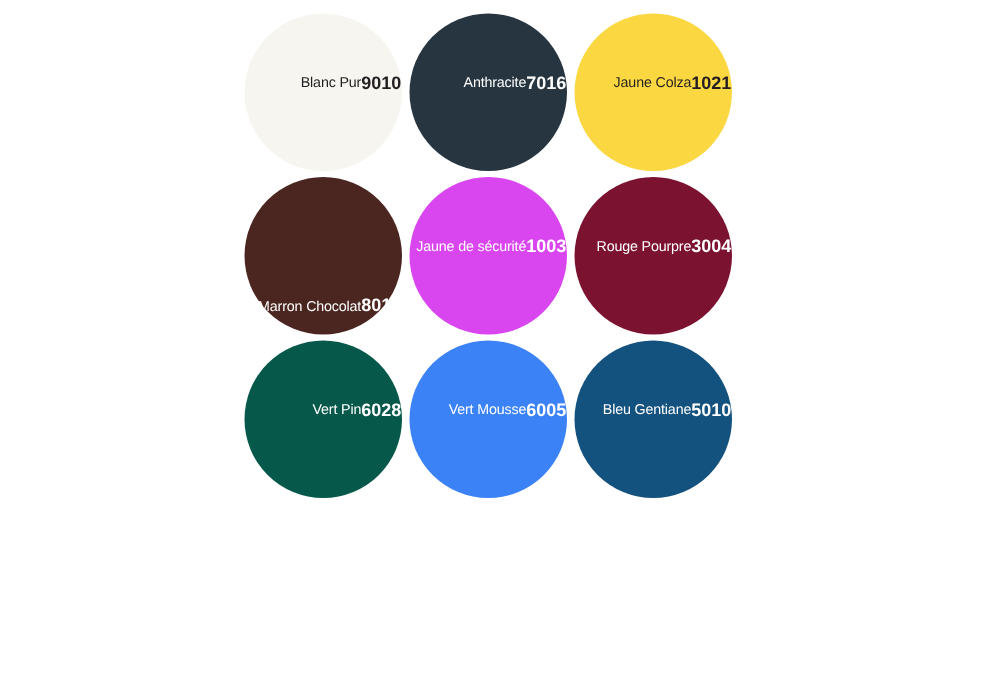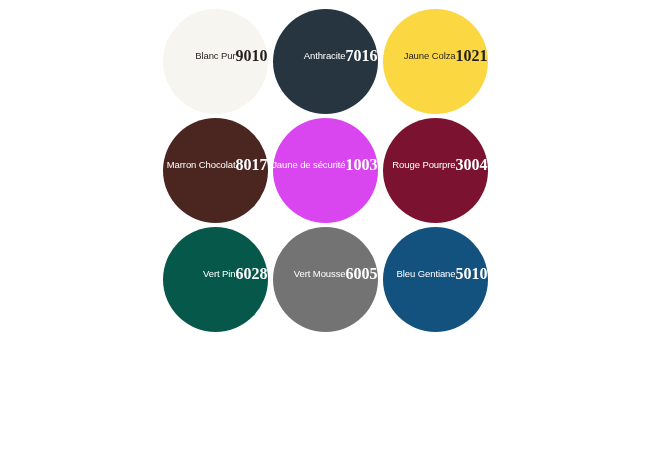--- a/index.html
+++ b/index.html
@@ -48,26 +48,25 @@
   }
   .swatch-name {
     font-size: 9.5px;
     line-height: 11px;
     letter-spacing: -0.1px;
     white-space: nowrap;
     text-align: center;
     font-weight: 400;
   }
   .swatch-code {
-    font-size: 16px;
+    font-size: 12px;
     line-height: 13px;
     font-weight: 700;
     text-align: center;
     letter-spacing: 0px;
-    font-family: Liberation Serif, serif;
   }
   .text-light .swatch-name,
   .text-light .swatch-code {
     color: #ffffff;
   }
   .text-dark .swatch-name,
   .text-dark .swatch-code {
     color: #231f20;
   }
 </style>
@@ -87,21 +86,21 @@
         <div class="swatch-code">7016</div>
       </div>
     </div>
     <div class="swatch-cell">
       <div class="swatch-circle text-dark" style="background-image: ; background-position-x: ; background-position-y: ; background-size: ; background-repeat: ; background-attachment: ; background-origin: ; background-clip: ; background-color: rgb(251, 215, 65); --c: #fbd741;">
         <div class="swatch-name">Jaune Colza</div>
         <div class="swatch-code">1021</div>
       </div>
     </div>
     <div class="swatch-cell">
-      <div class="swatch-circle text-light" style="background-image: ; background-position-x: ; background-position-y: ; background-size: ; background-repeat: ; background-attachment: ; background-origin: ; background-clip: ; background-color: rgb(75, 38, 32); --c: #4b2620;">
+      <div class="swatch-circle text-light" style="background-image: ; background-position-x: ; background-position-y: ; background-size: ; background-repeat: ; background-attachment: ; background-origin: ; background-clip: ; background-color: rgb(75, 38, 32); align-items: flex-end; --c: #4b2620;">
         <div class="swatch-name">Marron Chocolat</div>
         <div class="swatch-code">8017</div>
       </div>
     </div>
     <div class="swatch-cell">
       <div class="swatch-circle text-light" style="background-image: ; background-position-x: ; background-position-y: ; background-size: ; background-repeat: ; background-attachment: ; background-origin: ; background-clip: ; background-color: #d946ef; --c: #f9af41;">
         <div class="swatch-name">Jaune de sécurité</div>
         <div class="swatch-code">1003</div>
       </div>
     </div>
@@ -111,21 +110,21 @@
         <div class="swatch-code">3004</div>
       </div>
     </div>
     <div class="swatch-cell">
       <div class="swatch-circle text-light" style="background-image: ; background-position-x: ; background-position-y: ; background-size: ; background-repeat: ; background-attachment: ; background-origin: ; background-clip: ; background-color: rgb(6, 88, 74); --c: #06584a;">
         <div class="swatch-name">Vert Pin</div>
         <div class="swatch-code">6028</div>
       </div>
     </div>
     <div class="swatch-cell">
-      <div class="swatch-circle text-light" style="background-image: ; background-position-x: ; background-position-y: ; background-size: ; background-repeat: ; background-attachment: ; background-origin: ; background-clip: ; background-color: #737373; --c: #064438;">
+      <div class="swatch-circle text-light" style="background-image: ; background-position-x: ; background-position-y: ; background-size: ; background-repeat: ; background-attachment: ; background-origin: ; background-clip: ; background-color: #3b82f6; --c: #064438;">
         <div class="swatch-name">Vert Mousse</div>
         <div class="swatch-code">6005</div>
       </div>
     </div>
     <div class="swatch-cell">
       <div class="swatch-circle text-light" style="background-image: ; background-position-x: ; background-position-y: ; background-size: ; background-repeat: ; background-attachment: ; background-origin: ; background-clip: ; background-color: rgb(19, 81, 126); --c: #13517e;">
         <div class="swatch-name">Bleu Gentiane</div>
         <div class="swatch-code">5010</div>
       </div>
     </div>

